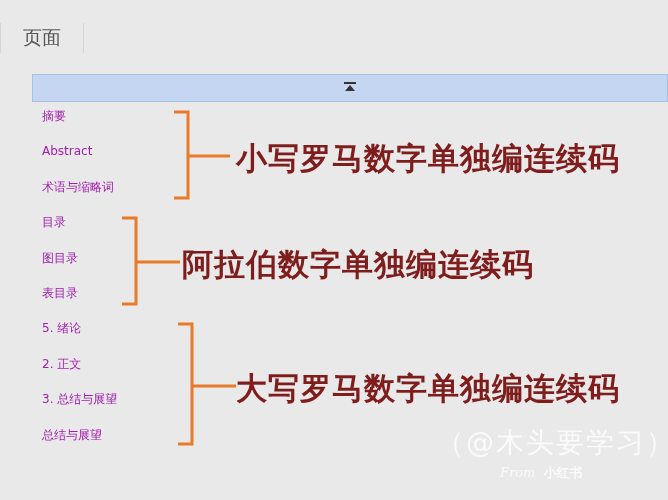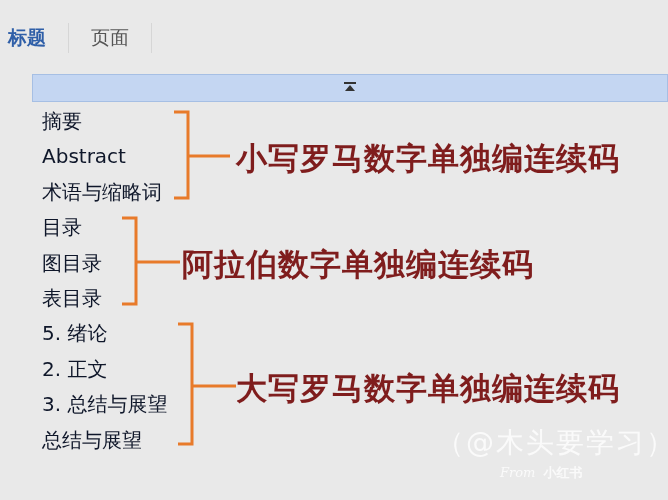--- a/index.html
+++ b/index.html
@@ -14,21 +14,21 @@
     .tab:first-child { padding-left: 8px; }
     .tab.active { color: #2f5fa8; font-weight: bold; }
     .tab-sep { width: 1px; height: 30px; background: #d6d6d6; }
     .collapse-bar {
       position: absolute; left: 32px; top: 74px; width: 636px; height: 28px;
       background: #c4d6f2; border: 1px solid #a6bfe4; box-sizing: border-box;
       display: flex; align-items: center; justify-content: center; cursor: pointer;
     }
     .collapse-icon { font-size: 12px; color: #333; line-height: 1; }
     .item {
-      position: absolute; left: 42px; font-size: 20px; color: #0f172a;
+      position: absolute; left: 42px; font-size: 12px; color: #a21caf;
       cursor: pointer; white-space: nowrap;
     }
     .brace { position: absolute; }
     .label {
       position: absolute; font-size: 31px; font-weight: bold; color: #7f1d1d;
       white-space: nowrap; letter-spacing: 1px;
     }
     .watermark {
       position: absolute; left: 436px; top: 424px; font-size: 28px; color: #fafafa;
       white-space: nowrap; letter-spacing: 2px;
@@ -37,21 +37,20 @@
       position: absolute; left: 500px; top: 464px; font-size: 13px; color: #fafafa;
       white-space: nowrap;
     }
     .watermark-sub .from { font-style: italic; font-family: "DejaVu Serif", serif; margin-right: 4px; }
     .watermark-sub .app { font-weight: bold; }
   </style>
 </head>
 <body>
 
 <div class="tabs">
-  <div class="tab active">标题</div>
   <div class="tab-sep"></div>
   <div class="tab">页面</div>
   <div class="tab-sep"></div>
 </div>
 
 <div class="collapse-bar">
   <span class="collapse-icon">
     <svg width="12" height="10" viewBox="0 0 12 10">
         <rect x="0" y="0" width="12" height="2" fill="#333"></rect>
         <polygon points="6,3 11,9 1,9" fill="#333"></polygon>

